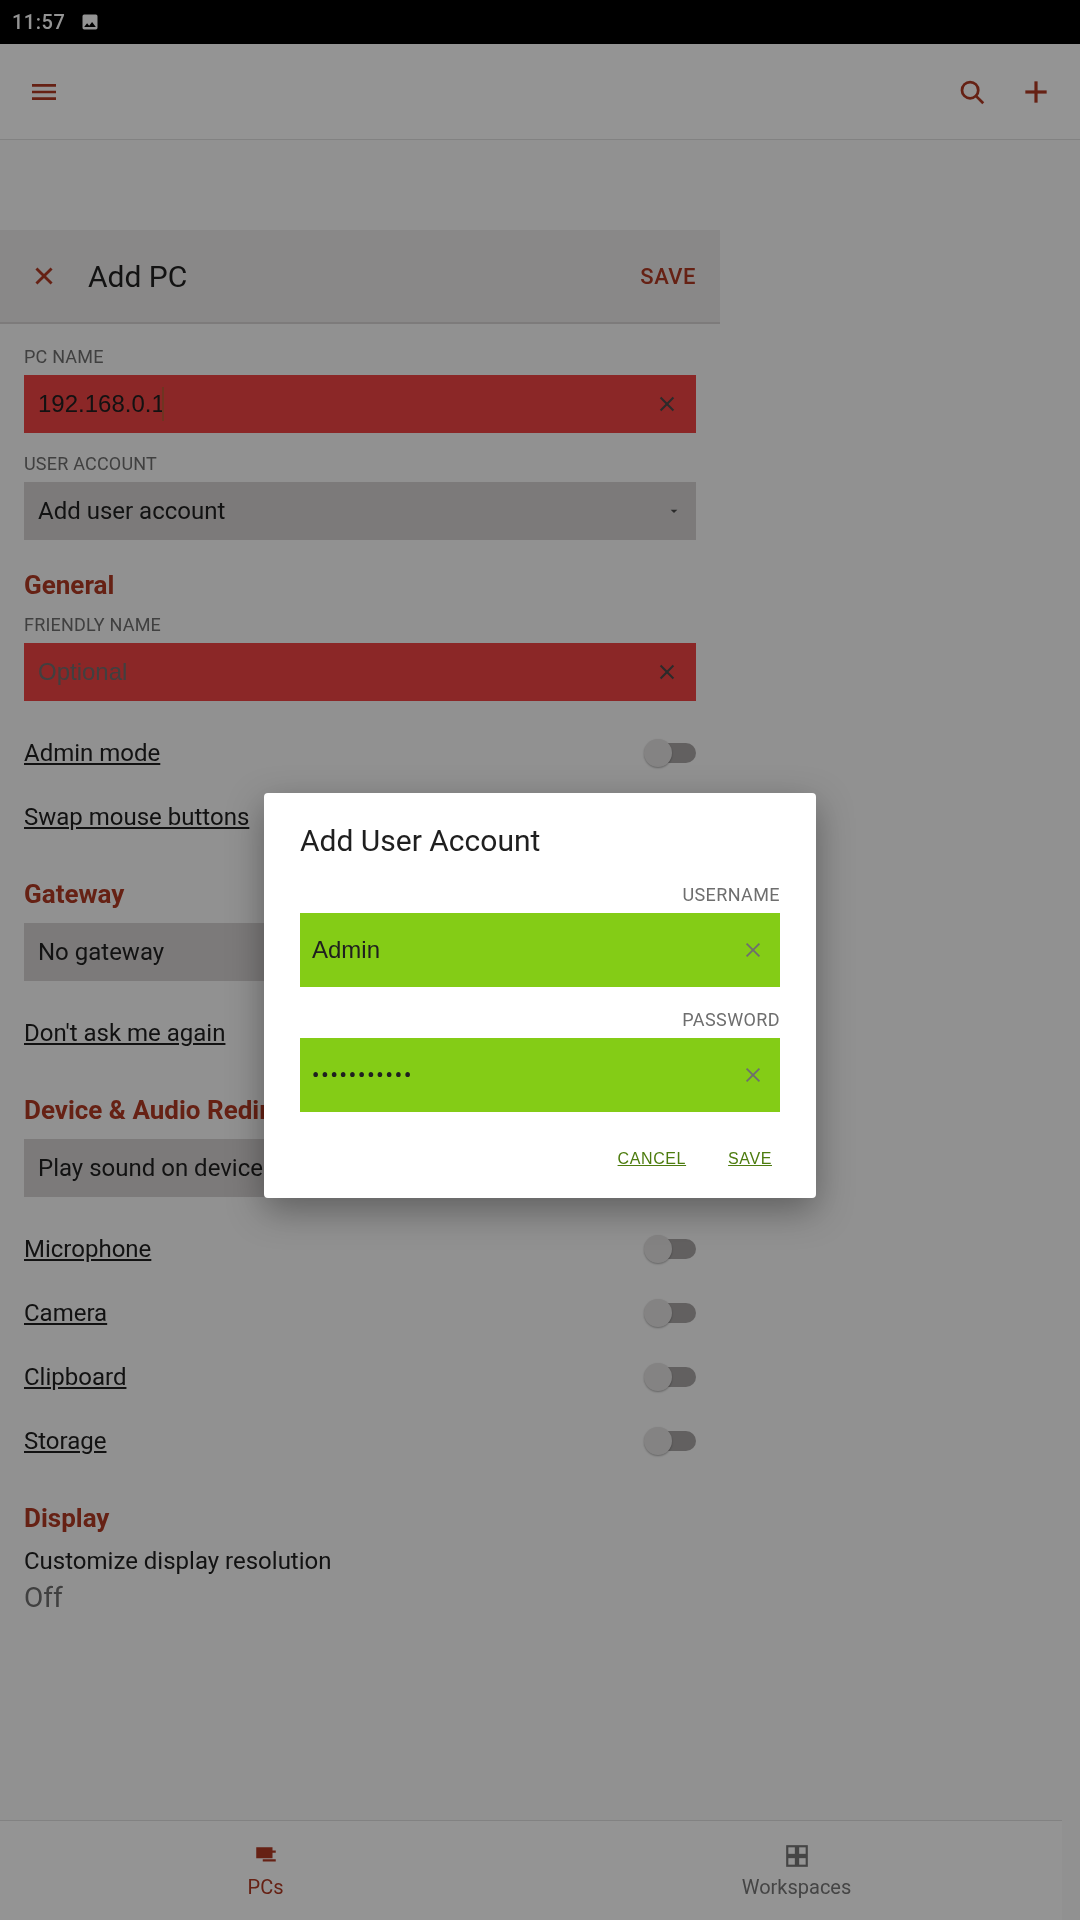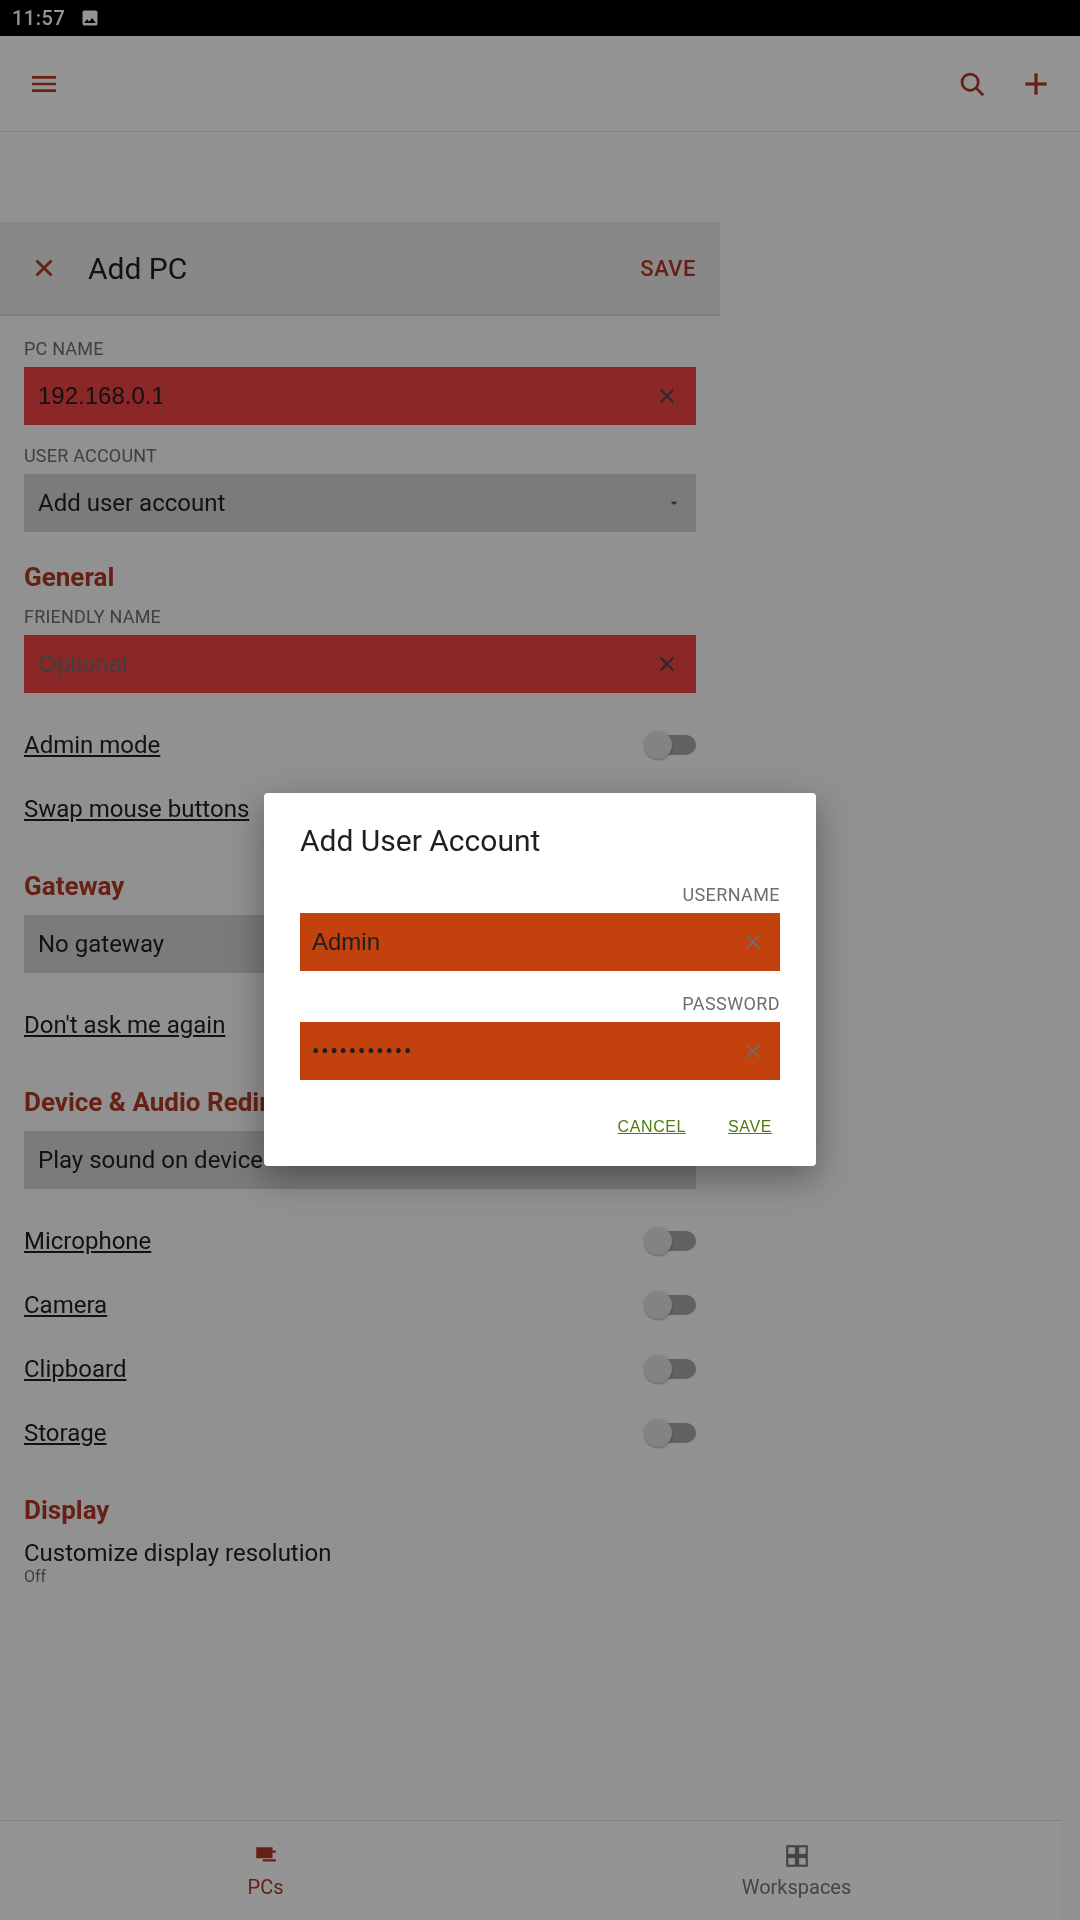--- a/index.html
+++ b/index.html
@@ -1,20 +1,20 @@
 <!DOCTYPE html>
 <html><head>
 <meta charset="utf-8">
 <style>
   * { box-sizing: border-box; margin: 0; padding: 0; }
   html, body { width: 1080px; height: 1920px; overflow: hidden; font-family: Roboto, "Helvetica Neue", Arial, sans-serif; background: #fafafa; }
   body { position: relative; }
 
   
-  .status-bar { height: 36px; background: #000; color: #fff; display: flex; align-items: center; padding: 0 12px; font-size: 20px; }
+  .status-bar { height: 44px; background: #000; color: #fff; display: flex; align-items: center; padding: 0 12px; font-size: 20px; }
   .status-bar .time { font-weight: 500; letter-spacing: 0.5px; }
   .status-bar .status-icon { margin-left: 14px; width: 22px; height: 22px; display:inline-flex; align-items:center; justify-content:center; }
 
   
   .app-bar { height: 96px; background: #fff; border-bottom: 1px solid #e0e0e0; display: flex; align-items: center; padding: 0 12px; }
   .icon-btn { width: 64px; height: 64px; display:flex; align-items:center; justify-content:center; color: #b03a24; }
   .spacer { flex: 1; }
   svg { display:block; }
 
   
@@ -38,36 +38,36 @@
   .dropdown .dd-text { font-size:24px; color:#1f1f1f; }
   .dd-arrow { color:#4a4a4a; }
 
   .toggle-row { display:flex; align-items:center; justify-content:space-between; margin: 0 24px; height: 64px; }
   .toggle-row .tr-label { font-size:24px; color:#1f1f1f;text-decoration:underline; }
   .toggle { width: 50px; height: 20px; background:#a9a6a6; border-radius: 10px; position:relative; }
   .toggle .knob { width: 28px; height: 28px; background:#e4e2e2; border-radius:50%; position:absolute; top:-4px; left:-2px; box-shadow: 0 1px 2px rgba(0,0,0,0.3); }
 
   .display-item { margin: 10px 0 0 24px; }
   .display-item .di-label { font-size:24px; color:#1f1f1f; }
-  .display-item .di-value { font-size:16px; color:#6e6e6e; }
+  .display-item .di-value { font-size:28px; color:#6e6e6e; margin-top:6px; }
 
   
   .bottom-nav { position:absolute; bottom:0; left:0; right:18px; height:100px; display:flex; background:#fff; border-top:1px solid #e0e0e0; }
   .bn-item { flex:1; display:flex; flex-direction:column; align-items:center; justify-content:center; gap:6px; color:#777; }
   .bn-item.active { color:#b03a24; }
   .bn-item span { font-size:20px; }
 
   
   .scrim { position:absolute; inset:0; background: rgba(0,0,0,0.42); }
 
   
   .dialog { position:absolute; width: 552px; left: 264px; top: 793px; background:#fff; border-radius: 4px; box-shadow: 0 12px 36px rgba(0,0,0,0.35); padding: 30px 36px 20px 36px; }
   .dialog .dlg-title { font-size: 30px; color:#1f1f1f; font-weight:400; margin-bottom: 26px; }
   .dlg-label { font-size:18px; color:#6e6e6e; margin-bottom:8px; letter-spacing:0.4px;text-align:right; }
-  .dlg-input-wrap { background:#c2410c; height:58px; display:flex; align-items:center; padding: 0 12px; margin-bottom: 22px; }
+  .dlg-input-wrap { background:#84cc16; height:74px; display:flex; align-items:center; padding: 0 12px; margin-bottom: 22px; }
   .dlg-input-wrap input { flex:1; border:none; background:transparent; font-size:24px; color:#1f1f1f; outline:none; }
   .dlg-input-wrap input::placeholder { color:#6e6e6e; }
   .dlg-clear { color:#6e6e6e; width:30px; height:30px; display:flex; align-items:center; justify-content:center; }
   .dlg-actions { display:flex; justify-content:flex-end; gap: 26px; margin-top: 28px; }
   .dlg-btn { color:#4d7c0f; font-size:16px; font-weight:500; letter-spacing:0.6px; background:none; border:none; padding: 10px 8px; text-decoration: underline; }
   .dots { letter-spacing: 2px; font-size: 20px; font-weight: bold; color:#1f1f1f; }
 </style>
 </head>
 <body>
 

